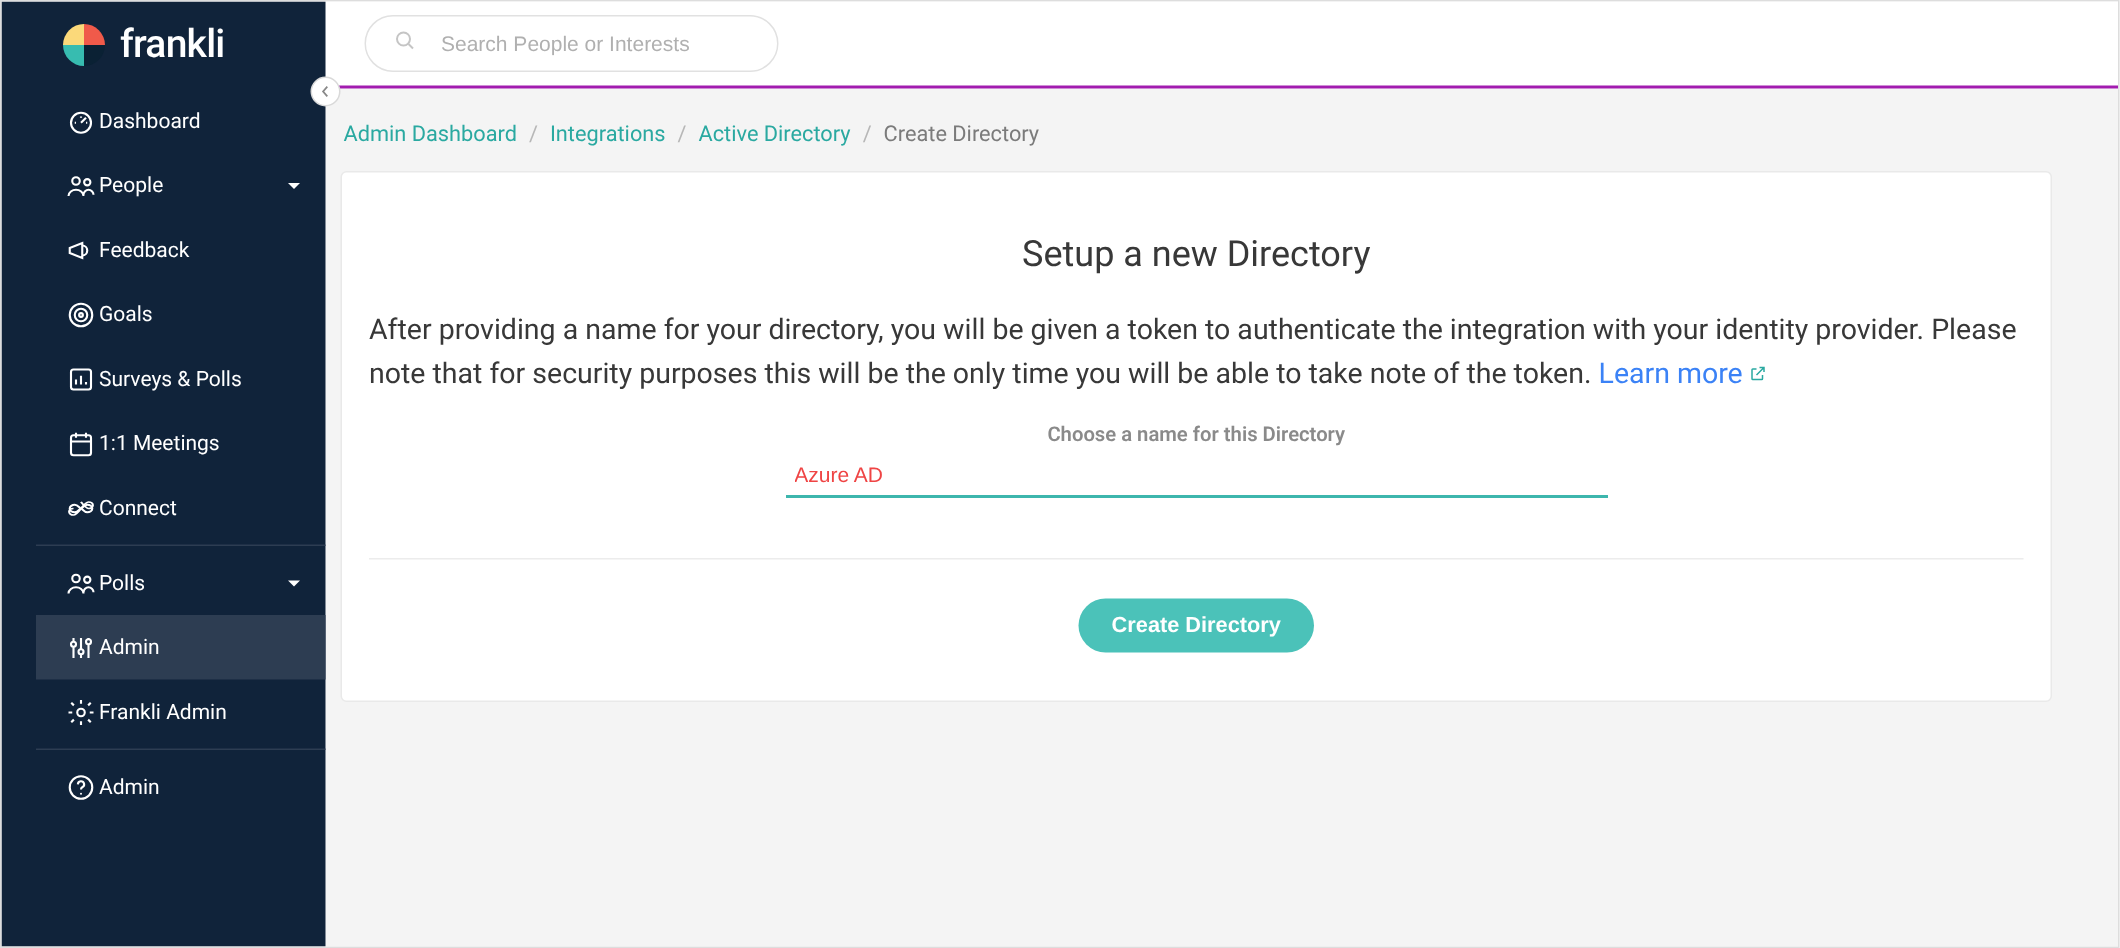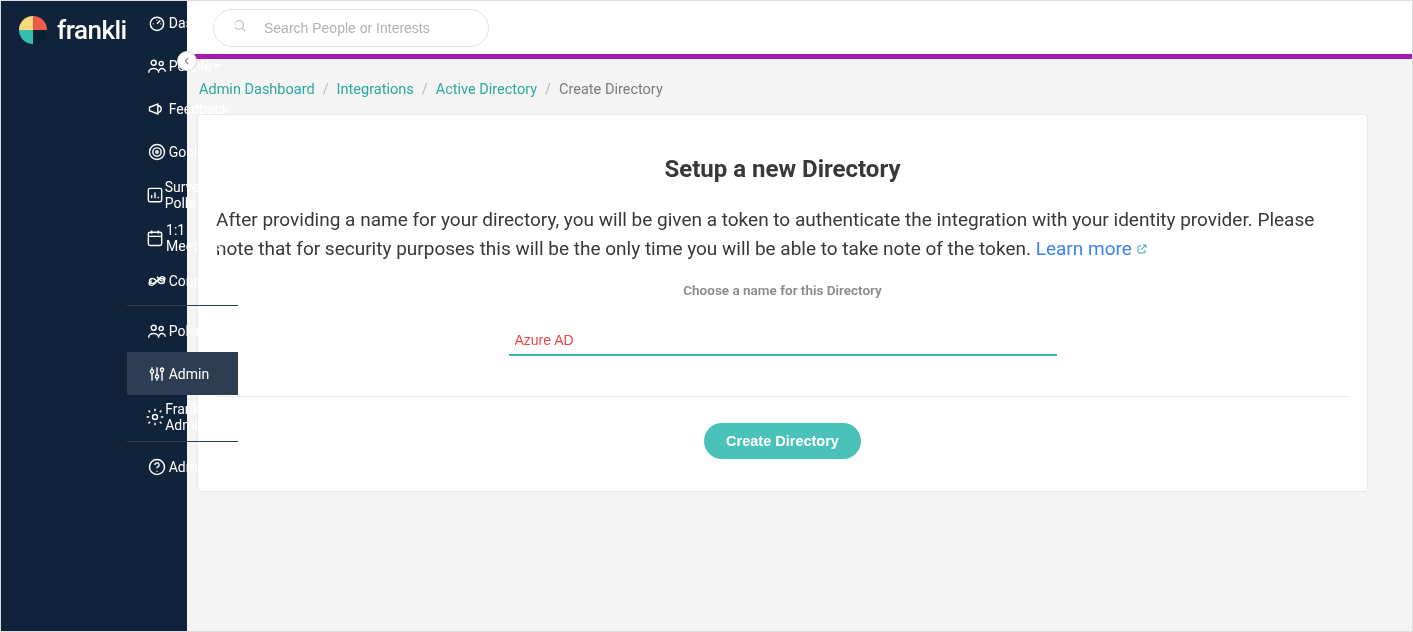--- a/index.html
+++ b/index.html
@@ -10,25 +10,27 @@
     width: 1413px;
     height: 632px;
     overflow: hidden;
     border: 1px solid #ddd;
     display: flex;
     position: relative;
   }
 
   
   .sidebar {
-    width: 186px;
+    width: 216px;
     background: #10233a;
     flex-shrink: 0;
     display: flex;
+    flex-direction: column;
     position: relative;
+    padding-left: 23px;
   }
   .logo-block {
     display: flex;
     align-items: center;
     height: 58px;
     padding-left: 18px;
     gap: 10px;
   }
   .logo-mark svg { display: block; }
   .logo-text {
@@ -92,21 +94,21 @@
   
   .main {
     flex: 1 1 auto;
     display: flex;
     flex-direction: column;
     background: #f4f4f4;
   }
   .topbar {
     height: 58px;
     background: #fff;
-    border-bottom: 5px solid #a21caf;
+    border-bottom: 2px solid #a21caf;
     display: flex;
     align-items: center;
     padding-left: 26px;
     flex-shrink: 0;
   }
   .search-pill {
     width: 276px;
     height: 38px;
     border: 1px solid #e1e1e1;
     border-radius: 999px;
@@ -145,21 +147,21 @@
 
   .card {
     background: #fff;
     border: 1px solid #e9e9e9;
     border-radius: 4px;
     padding: 30px 18px 32px 18px;
   }
   .card h1 {
     text-align: center;
     font-size: 24px;
-    font-weight: 700;
+    font-weight: 400;
     color: #383838;
     margin: 10px 0 22px 0;
   }
   .card p.desc {
     font-size: 19px;
     color: #383838;
     line-height: 1.55;
     margin: 0 0 18px 0;
   }
   .learn-more {
@@ -169,21 +171,21 @@
     align-items: center;
     gap: 4px;
   }
 
   .field-block { text-align: center; }
   .field-label {
     display: block;
     font-size: 13.5px;
     font-weight: 600;
     color: #8a8a8a;
-    margin-bottom: 28px;
+    margin-bottom: 4px;
   }
   .text-input {
     width: 548px;
     max-width: 100%;
     border: none;
     border-bottom: 2px solid #3db6ad;
     font-size: 14px;
     padding: 6px 6px 6px 6px;
     outline: none;
     text-align: left;

